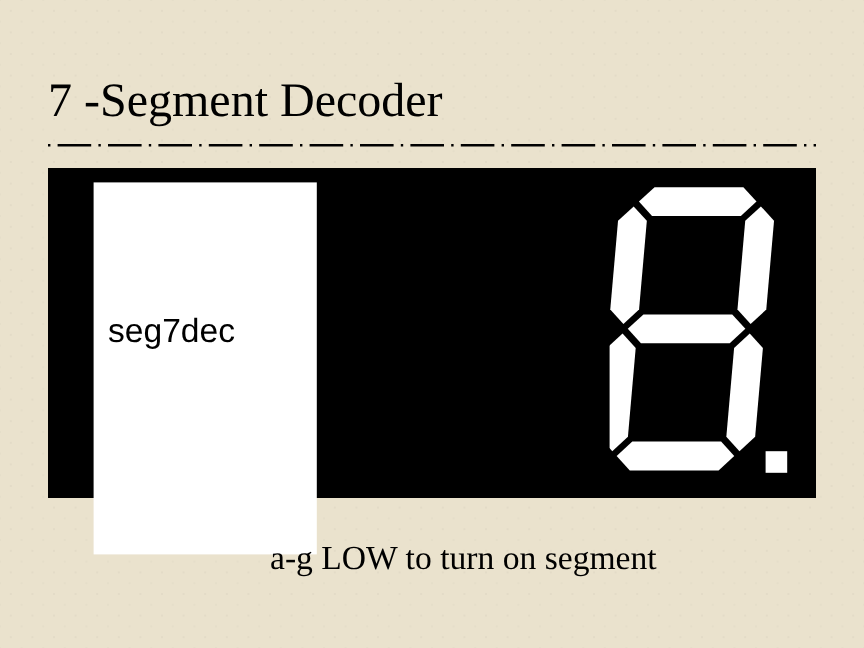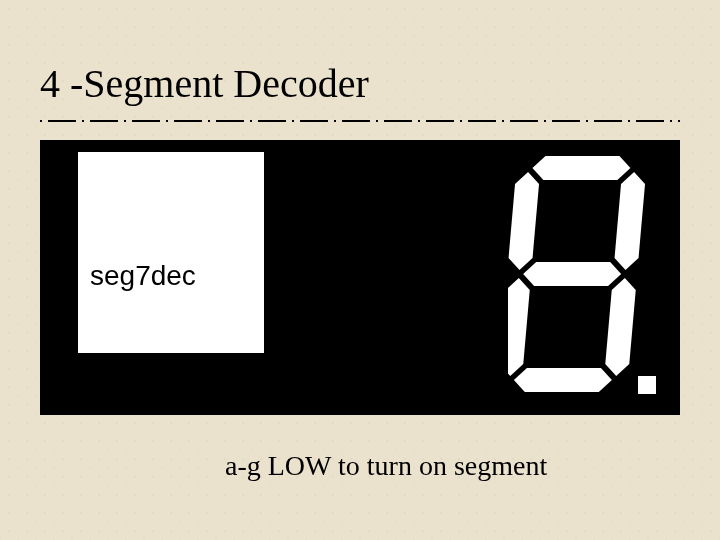--- a/index.html
+++ b/index.html
@@ -49,21 +49,21 @@
     top: 140px;
     width: 640px;
     height: 275px;
     background: #000;
   }
   .whitebox {
     position: absolute;
     left: 38px;
     top: 12px;
     width: 186px;
-    height: 201px;
+    height: 310px;
     background: #fff;
   }
   .whitebox .label {
     position: absolute;
     left: 12px;
     top: 108px;
     font-family: Arial, Helvetica, sans-serif;
     font-size: 28px;
     color: #000;
     white-space: nowrap;
@@ -99,21 +99,21 @@
     top: 450px;
     font-size: 28px;
     font-family: Liberation Serif, serif;
   }
 </style>
 </head>
 <body>
 
 <div class="slide">
 
-  <div class="title">4 -Segment Decoder</div>
+  <div class="title">7 -Segment Decoder</div>
 
   <div class="divider">
     <svg width="640" height="6" viewBox="0 0 640 6">
       <line x1="0" y1="3" x2="640" y2="3" stroke="#000" stroke-width="2" stroke-dasharray="2 6 28 6"></line>
     </svg>
   </div>
 
   <div class="panel">
 
     <div class="whitebox">

